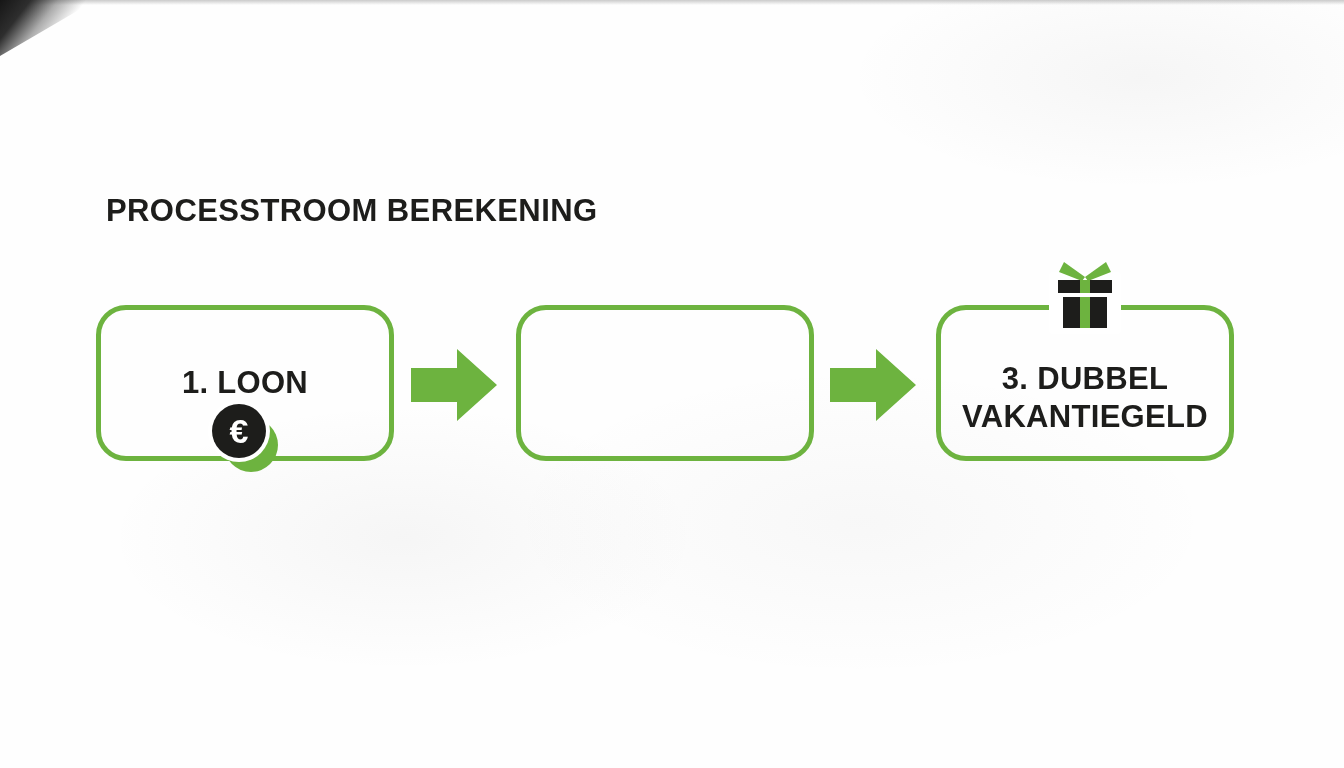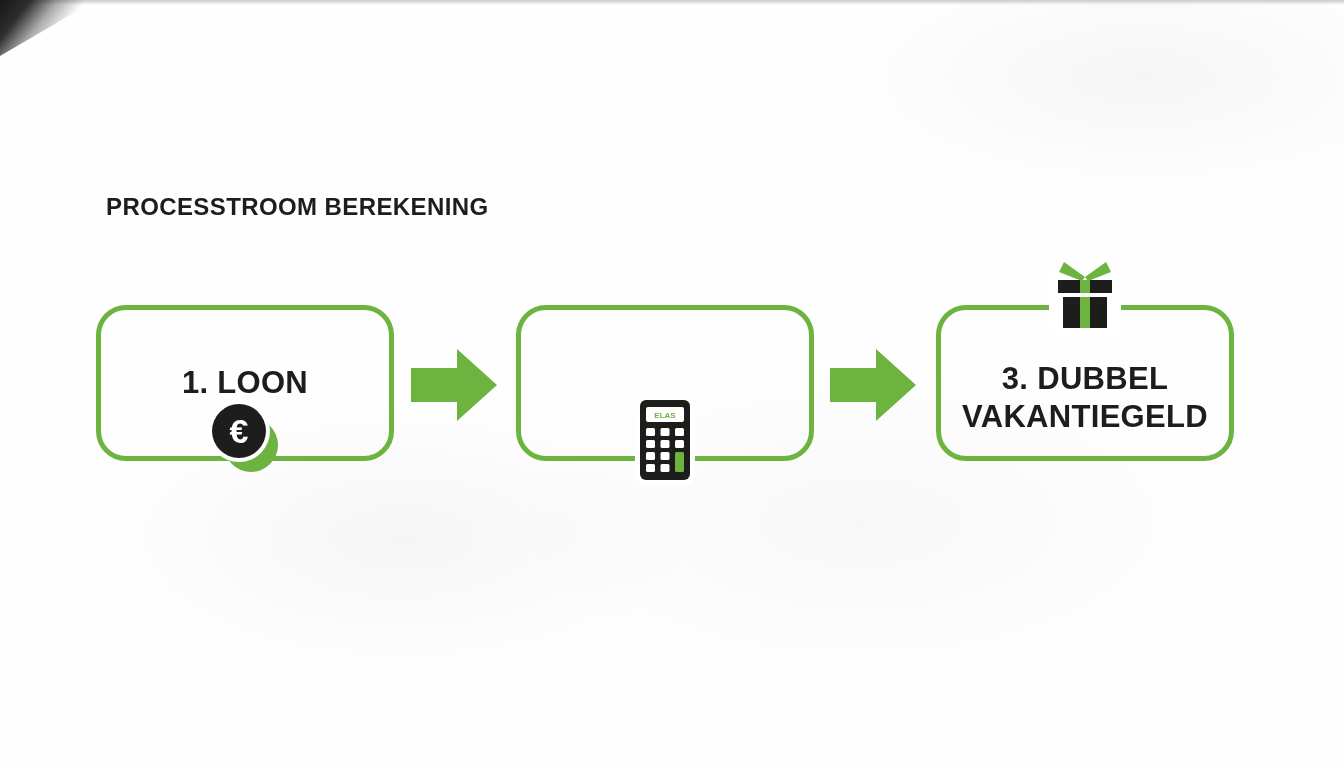--- a/index.html
+++ b/index.html
@@ -24,21 +24,21 @@
   .top-shade{
     position:absolute;top:0;left:0;width:100%;height:5px;
     background:linear-gradient(to bottom, rgba(70,70,70,0.28), rgba(70,70,70,0));
   }
   .corner-wedge{
     position:absolute;top:0;left:0;width:96px;height:56px;
     background:linear-gradient(128deg,#161616 0%,#2e2e2e 22%,rgba(90,90,90,0.5) 42%,rgba(140,140,140,0) 62%);
     clip-path:polygon(0 0,100% 0,0 100%);
   }
   .title-block{position:absolute;left:106px;top:194px;line-height:1.12;}
-  .title-main{font-size:24px;font-weight:700;color:var(--ink);letter-spacing:0.4px;}
+  .title-main{font-size:31px;font-weight:700;color:var(--ink);letter-spacing:0.4px;}
   .title-sub{font-size:31px;font-weight:700;color:var(--green);letter-spacing:0.4px;margin-top:5px;}
   .step-box{
     position:absolute;top:305px;width:298px;height:156px;
     border:5px solid var(--green);border-radius:30px;background:transparent;
     display:flex;align-items:center;justify-content:center;text-align:center;
   }
   .box-1{left:96px;}
   .box-2{left:516px;}
   .box-3{left:936px;}
   .step-label{font-size:31px;font-weight:700;color:var(--ink);letter-spacing:0.3px;line-height:1.22;margin-top:29px;}
@@ -80,39 +80,20 @@
     </div>
   </div>
 
   <div class="arrow arrow-1">
     <svg viewBox="0 0 86 72" width="86" height="72" aria-hidden="true">
       <polygon class="fill-green" points="0,19 46,19 46,0 86,36 46,72 46,53 0,53"></polygon>
     </svg>
   </div>
 
   <div class="step-box box-2">
-    <div class="icon-calc">
-      <svg viewBox="0 0 60 88" width="60" height="88" aria-hidden="true">
-        <rect class="fill-white" x="0" y="0" width="60" height="88" rx="8"></rect>
-        <rect class="fill-ink" x="5" y="4" width="50" height="80" rx="6"></rect>
-        <rect class="fill-white" x="11" y="11" width="38" height="15" rx="2"></rect>
-        <text x="30" y="22" text-anchor="middle" font-size="8" font-weight="bold" class="fill-green">ELAS</text>
-        <rect class="fill-white" x="11" y="32" width="9" height="8" rx="1.5"></rect>
-        <rect class="fill-white" x="25.5" y="32" width="9" height="8" rx="1.5"></rect>
-        <rect class="fill-white" x="40" y="32" width="9" height="8" rx="1.5"></rect>
-        <rect class="fill-white" x="11" y="44" width="9" height="8" rx="1.5"></rect>
-        <rect class="fill-white" x="25.5" y="44" width="9" height="8" rx="1.5"></rect>
-        <rect class="fill-white" x="40" y="44" width="9" height="8" rx="1.5"></rect>
-        <rect class="fill-white" x="11" y="56" width="9" height="8" rx="1.5"></rect>
-        <rect class="fill-white" x="25.5" y="56" width="9" height="8" rx="1.5"></rect>
-        <rect class="fill-white" x="11" y="68" width="9" height="8" rx="1.5"></rect>
-        <rect class="fill-white" x="25.5" y="68" width="9" height="8" rx="1.5"></rect>
-        <rect class="fill-green" x="40" y="56" width="9" height="20" rx="1.5"></rect>
-      </svg>
-    </div>
   </div>
 
   <div class="arrow arrow-2">
     <svg viewBox="0 0 86 72" width="86" height="72" aria-hidden="true">
       <polygon class="fill-green" points="0,19 46,19 46,0 86,36 46,72 46,53 0,53"></polygon>
     </svg>
   </div>
 
   <div class="step-box box-3">
     <div class="step-label">3. DUBBEL VAKANTIEGELD</div>

